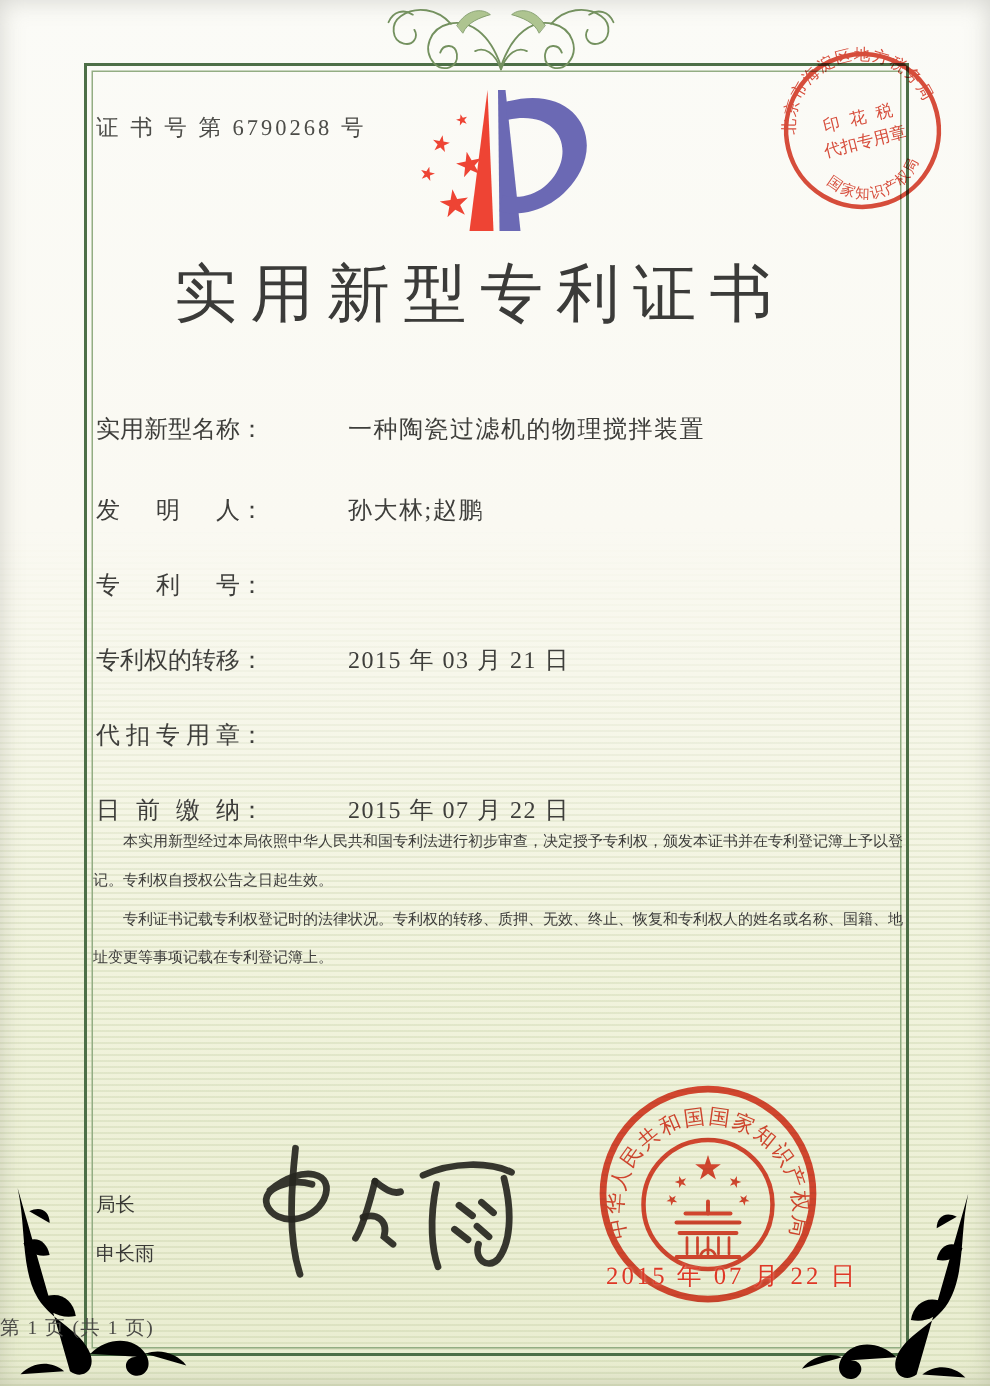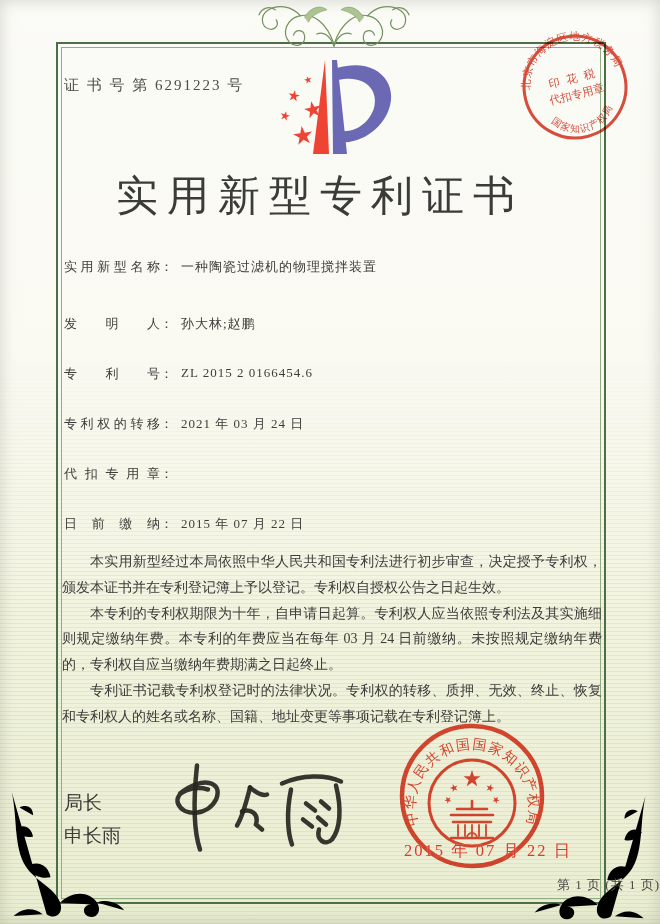--- a/index.html
+++ b/index.html
@@ -31,51 +31,51 @@
   .ornament .leaf{fill:#aec490;stroke:#74915f;stroke-width:1;}
   .cert-no{
     position:absolute;left:64px;top:76px;font-size:15px;letter-spacing:2px;color:#4c4c48;
   }
   .logo{position:absolute;left:263px;top:54px;width:138px;height:112px;}
   .title{
     position:absolute;left:0;top:168px;width:640px;text-align:center;
     font-size:42px;letter-spacing:9px;color:#3b3b39;font-weight:400;
   }
   .fields{position:absolute;left:64px;top:258px;width:530px;}
-  .f-row{display:flex;align-items:flex-start;height:50px;font-size:13px;color:#3e3e3b;}
+  .f-row{display:flex;align-items:center;height:50px;font-size:16px;color:#3e3e3b;}
   .f-row:first-child{height:57px;}
   .f-label{
     display:inline-block;width:96px;
     text-align:justify;text-align-last:justify;
   }
   .f-colon{margin-right:8px;}
-  .f-value{letter-spacing:1px;}
+  .f-value{letter-spacing:1px;margin-left:48px;}
   .paras{
     position:absolute;left:62px;top:549px;width:540px;
-    font-size:14px;line-height:25.8px;color:#3c3c3a;text-align:justify;
+    font-size:10px;line-height:25.8px;color:#3c3c3a;text-align:justify;
   }
   .paras p{margin:0;text-indent:2em;}
-  .officer{position:absolute;left:64px;top:786px;font-size:19px;color:#3a3a37;line-height:33px;}
+  .officer{position:absolute;left:64px;top:786px;font-size:13px;color:#3a3a37;line-height:33px;}
   .signature{position:absolute;left:150px;top:758px;width:210px;height:98px;}
   .signature path{stroke:#26261f;stroke-width:4.5;fill:none;stroke-linecap:round;opacity:.92;}
   .stamp{mix-blend-mode:multiply;}
   .stamp-tax{position:absolute;left:519px;top:31px;width:112px;height:112px;transform:rotate(-14deg);opacity:.93;}
   .stamp-tax text{fill:#d8402e;font-family:"Liberation Serif",serif;}
   .stamp-tax .ring{stroke:#d8402e;fill:none;stroke-width:3;}
   .stamp-office{position:absolute;left:397px;top:721px;width:150px;height:150px;opacity:.95;}
   .stamp-office text{fill:#e0402c;font-family:"Liberation Serif",serif;}
   .stamp-office .ring{stroke:#e0402c;fill:none;stroke-width:4.5;}
   .stamp-office .emb{stroke:#e0402c;fill:none;stroke-linecap:round;}
   .stamp-office .star{fill:#e0402c;}
   .stamp-date{
     position:absolute;left:404px;top:840px;font-size:16.5px;color:#de3826;
     letter-spacing:2px;text-shadow:0 0 2px rgba(250,250,240,.6);
   }
   .footer{
-    position:absolute;left:0;top:876px;width:660px;text-align:right;
+    position:absolute;left:0;top:876px;width:660px;text-align:left;
     font-size:13px;color:#4a4a46;letter-spacing:1px;
   }
   .logo-star{fill:#ee4434;}
 </style>
 </head>
 <body>
 
 <div class="photo">
 
   <svg width="0" height="0" style="position:absolute" aria-hidden="true">
@@ -116,21 +116,21 @@
     </g>
   </svg>
 
   <svg class="ornament" style="left:4px;top:790px;width:126px;height:132px" viewBox="0 0 130 136">
     <use href="#corner-flourish"></use>
   </svg>
   <svg class="ornament" style="left:528px;top:794px;width:126px;height:130px" viewBox="0 0 130 136">
     <use href="#corner-flourish" transform="translate(130,0) scale(-1,1)"></use>
   </svg>
 
-  <div class="cert-no">证 书 号 第 6291223 号</div>
+  <div class="cert-no">证 书 号 第 6790268 号</div>
 
   <svg class="logo" viewBox="0 0 138 112">
     <path d="M62,6 L50,100 L66,100 Z" fill="#ee4434"></path>
     <path d="M69,6 L70,100 L84,100 L74,6 Z" fill="#6b69b4"></path>
     <path d="M74,14 C116,2 138,32 124,60 C112,83 88,92 70,87 L72,76 C90,81 106,70 111,54 C116,36 102,20 75,26 Z" fill="#6b69b4"></path>
     <g>
       <use href="#star" class="logo-star" transform="translate(45,26) scale(4) rotate(-15)"></use>
       <use href="#star" class="logo-star" transform="translate(31,42) scale(6) rotate(10)"></use>
       <use href="#star" class="logo-star" transform="translate(50,56) scale(9) rotate(-12)"></use>
       <use href="#star" class="logo-star" transform="translate(22,62) scale(5) rotate(14)"></use>
@@ -161,41 +161,39 @@
         <span class="f-value">一种陶瓷过滤机的物理搅拌装置</span>
     </div>
     <div class="f-row">
       <span class="f-label">发明人</span>
         <span class="f-colon">：</span>
         <span class="f-value">孙大林;赵鹏</span>
     </div>
     <div class="f-row">
       <span class="f-label">专利号</span>
         <span class="f-colon">：</span>
-        <span class="f-value">ZL 2015 2 0166454.6</span>
     </div>
     <div class="f-row">
       <span class="f-label">专利权的转移</span>
         <span class="f-colon">：</span>
-        <span class="f-value">2021 年 03 月 24 日</span>
+        <span class="f-value">2015 年 03 月 21 日</span>
     </div>
     <div class="f-row">
       <span class="f-label">代扣专用章</span>
         <span class="f-colon">：</span>
     </div>
     <div class="f-row">
       <span class="f-label">日前缴纳</span>
         <span class="f-colon">：</span>
         <span class="f-value">2015 年 07 月 22 日</span>
     </div>
   </div>
 
   <div class="paras">
     <p>本实用新型经过本局依照中华人民共和国专利法进行初步审查，决定授予专利权，颁发本证书并在专利登记簿上予以登记。专利权自授权公告之日起生效。</p>
-    <p>本专利的专利权期限为十年，自申请日起算。专利权人应当依照专利法及其实施细则规定缴纳年费。本专利的年费应当在每年 03 月 24 日前缴纳。未按照规定缴纳年费的，专利权自应当缴纳年费期满之日起终止。</p>
     <p>专利证书记载专利权登记时的法律状况。专利权的转移、质押、无效、终止、恢复和专利权人的姓名或名称、国籍、地址变更等事项记载在专利登记簿上。</p>
   </div>
 
   <div class="officer">
     <div>局长</div>
     <div>申长雨</div>
   </div>
 
   <svg class="signature" viewBox="0 0 210 95">
     <path d="M30,34 C52,16 74,22 66,40 C58,56 34,58 28,44 C24,32 44,26 58,30"></path>

